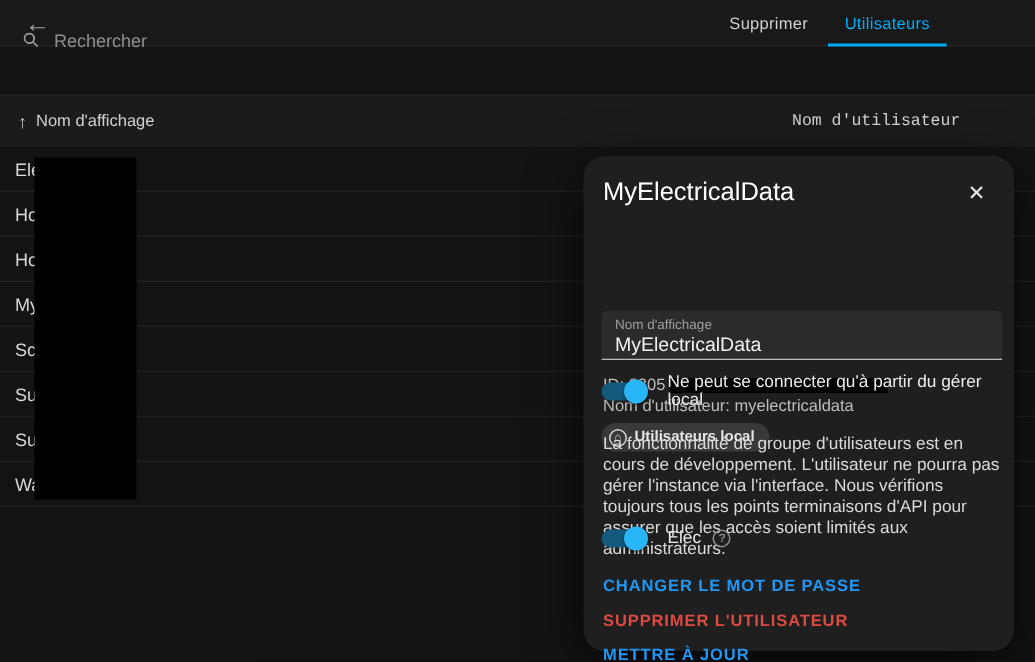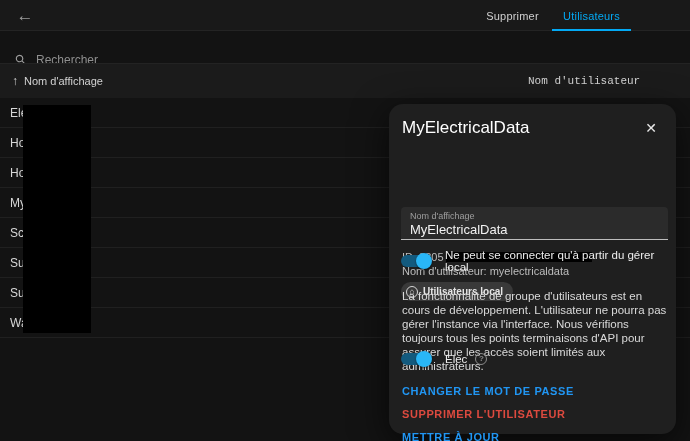--- a/index.html
+++ b/index.html
@@ -12,21 +12,21 @@
     border-bottom:1px solid #242424; }
   .back { position:absolute; left:13px; top:4px; width:24px; height:24px; color:#9e9e9e;
     font-size:17px; display:flex; align-items:center; justify-content:center; cursor:pointer; }
   .tabs { position:absolute; right:59px; top:0; height:31px; display:flex; }
   .tab { width:79px; height:31px; display:flex; align-items:center; justify-content:center;
     font-size:11px; font-weight:500; color:#cfcfcf; letter-spacing:.2px; position:relative; cursor:pointer; }
   .tab.on { color:#03a9f4; }
   .tab.on::after { content:""; position:absolute; left:0; right:0; bottom:0; height:2px; background:#03a9f4; }
 
   
-  .searchrow { position:absolute; left:0; top:44px; width:690px; height:31px; display:flex; align-items:center; }
+  .searchrow { position:absolute; left:0; top:20px; width:690px; height:31px; display:flex; align-items:flex-start; }
   .search-icon { margin-left:14px; width:14px; height:14px; }
   .search-input { margin-left:8px; font-size:12px; color:#8f8f8f; }
 
   
   .thead { position:absolute; left:0; top:63px; width:690px; height:35px; background:#1b1b1b;
     border-top:1px solid #232323; display:flex; align-items:center; font-size:11px; font-weight:500; color:#d2d2d2; }
   .th-left { display:flex; align-items:center; gap:6px; margin-left:12px; cursor:pointer; }
   .sort-arrow { font-size:12px; color:#cfcfcf; }
   .th-right { position:absolute; left:528px;font-family:Liberation Mono, monospace; }
 

